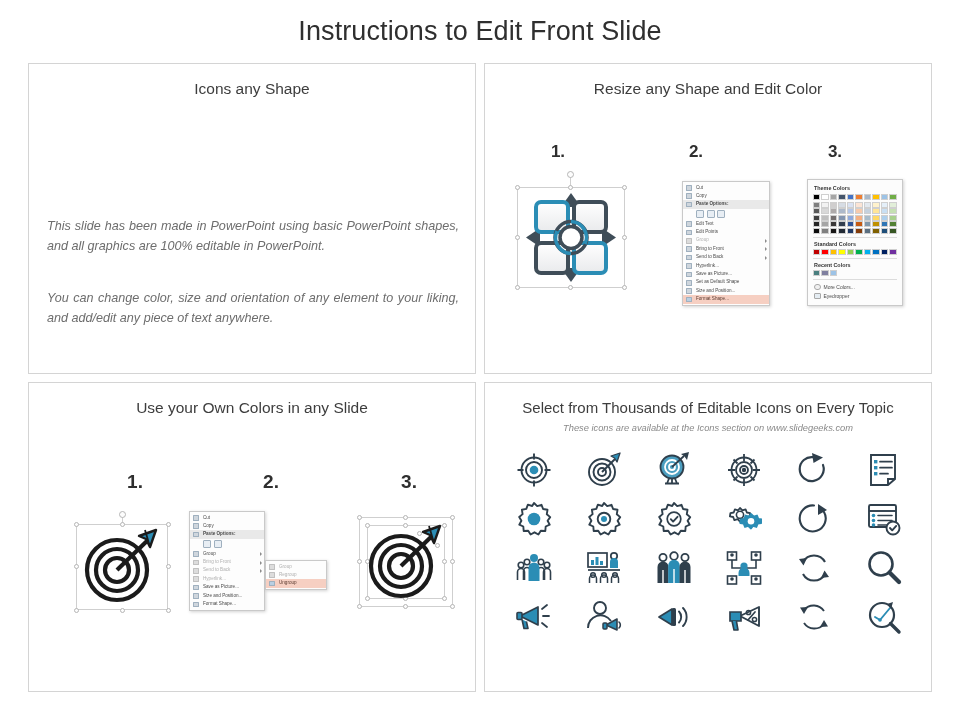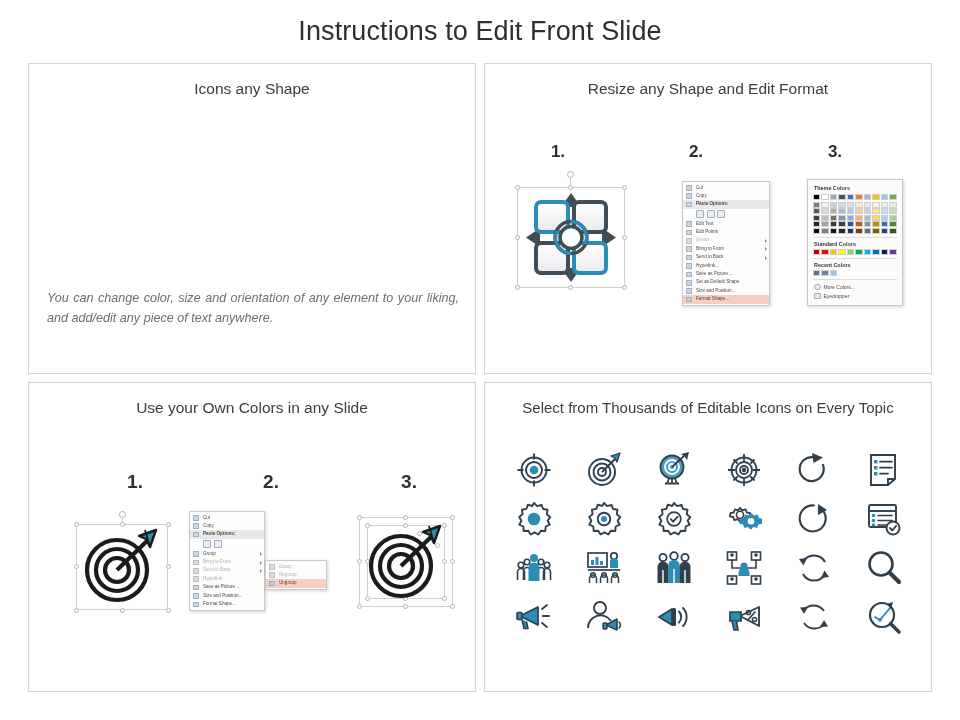--- a/index.html
+++ b/index.html
@@ -125,25 +125,26 @@
 </style>
 </head>
 <body>
 
 <div class="slide">
 
   <div class="slide-title">Instructions to Edit Front Slide</div>
 
   <div class="panel" id="panel-edit-shape">
     <div class="panel-title">Icons any Shape</div>
+    <div class="para" id="para-1">This slide has been made in PowerPoint using basic PowerPoint shapes, and all graphics are 100% editable in PowerPoint.</div>
     <div class="para" id="para-2">You can change color, size and orientation of any element to your liking, and add/edit any piece of text anywhere.</div>
   </div>
 
   <div class="panel" id="panel-resize-shape">
-    <div class="panel-title">Resize any Shape and Edit Format</div>
+    <div class="panel-title">Resize any Shape and Edit Color</div>
 
     <div class="step-num" style="left:53px;top:78px;">1.</div>
     <div class="step-num" style="left:191px;top:78px;">2.</div>
     <div class="step-num" style="left:330px;top:78px;">3.</div>
 
     <div class="stage" style="left:28px;top:112px;width:116px;height:116px;">
       <div class="rot-stem" style="left:57px;top:0;height:11px;"></div>
       <div class="rot-handle" style="left:54px;top:-5px;"></div>
       <div class="selframe" style="left:4px;top:11px;width:108px;height:101px;"></div>
       <div class="handle" style="left:1.5px;top:8.5px;"></div>
@@ -397,20 +398,21 @@
         </g>
         <path d="M42 49 L73 19" stroke="#1b1b1b" stroke-width="4.2" fill="none"></path>
         <path d="M64 15 L81 9 L75 26 L71 18 Z" fill="#2b8db5" stroke="#1b1b1b" stroke-width="2.4" stroke-linejoin="round"></path>
         <path d="M70 9 L75 26" stroke="#1b1b1b" stroke-width="1.8" fill="none"></path>
       </svg>
     </div>
   </div>
 
   <div class="panel" id="panel-select-icons">
     <div class="panel-title sm">Select from Thousands of Editable Icons on Every Topic</div>
+    <div class="panel-sub">These icons are available  at the Icons section on www.slidegeeks.com</div>
 
     <div class="icon-grid">
 
       <div class="icon-cell">
         <svg width="36" height="36" viewBox="0 0 36 36">
           <g fill="none" stroke="#2f3f4c" stroke-width="1.9">
             <circle cx="18" cy="18" r="12.5"></circle>
               <circle cx="18" cy="18" r="8"></circle>
             <path d="M18 1.5v6M18 28.5v6M1.5 18h6M28.5 18h6"></path>
           </g>

